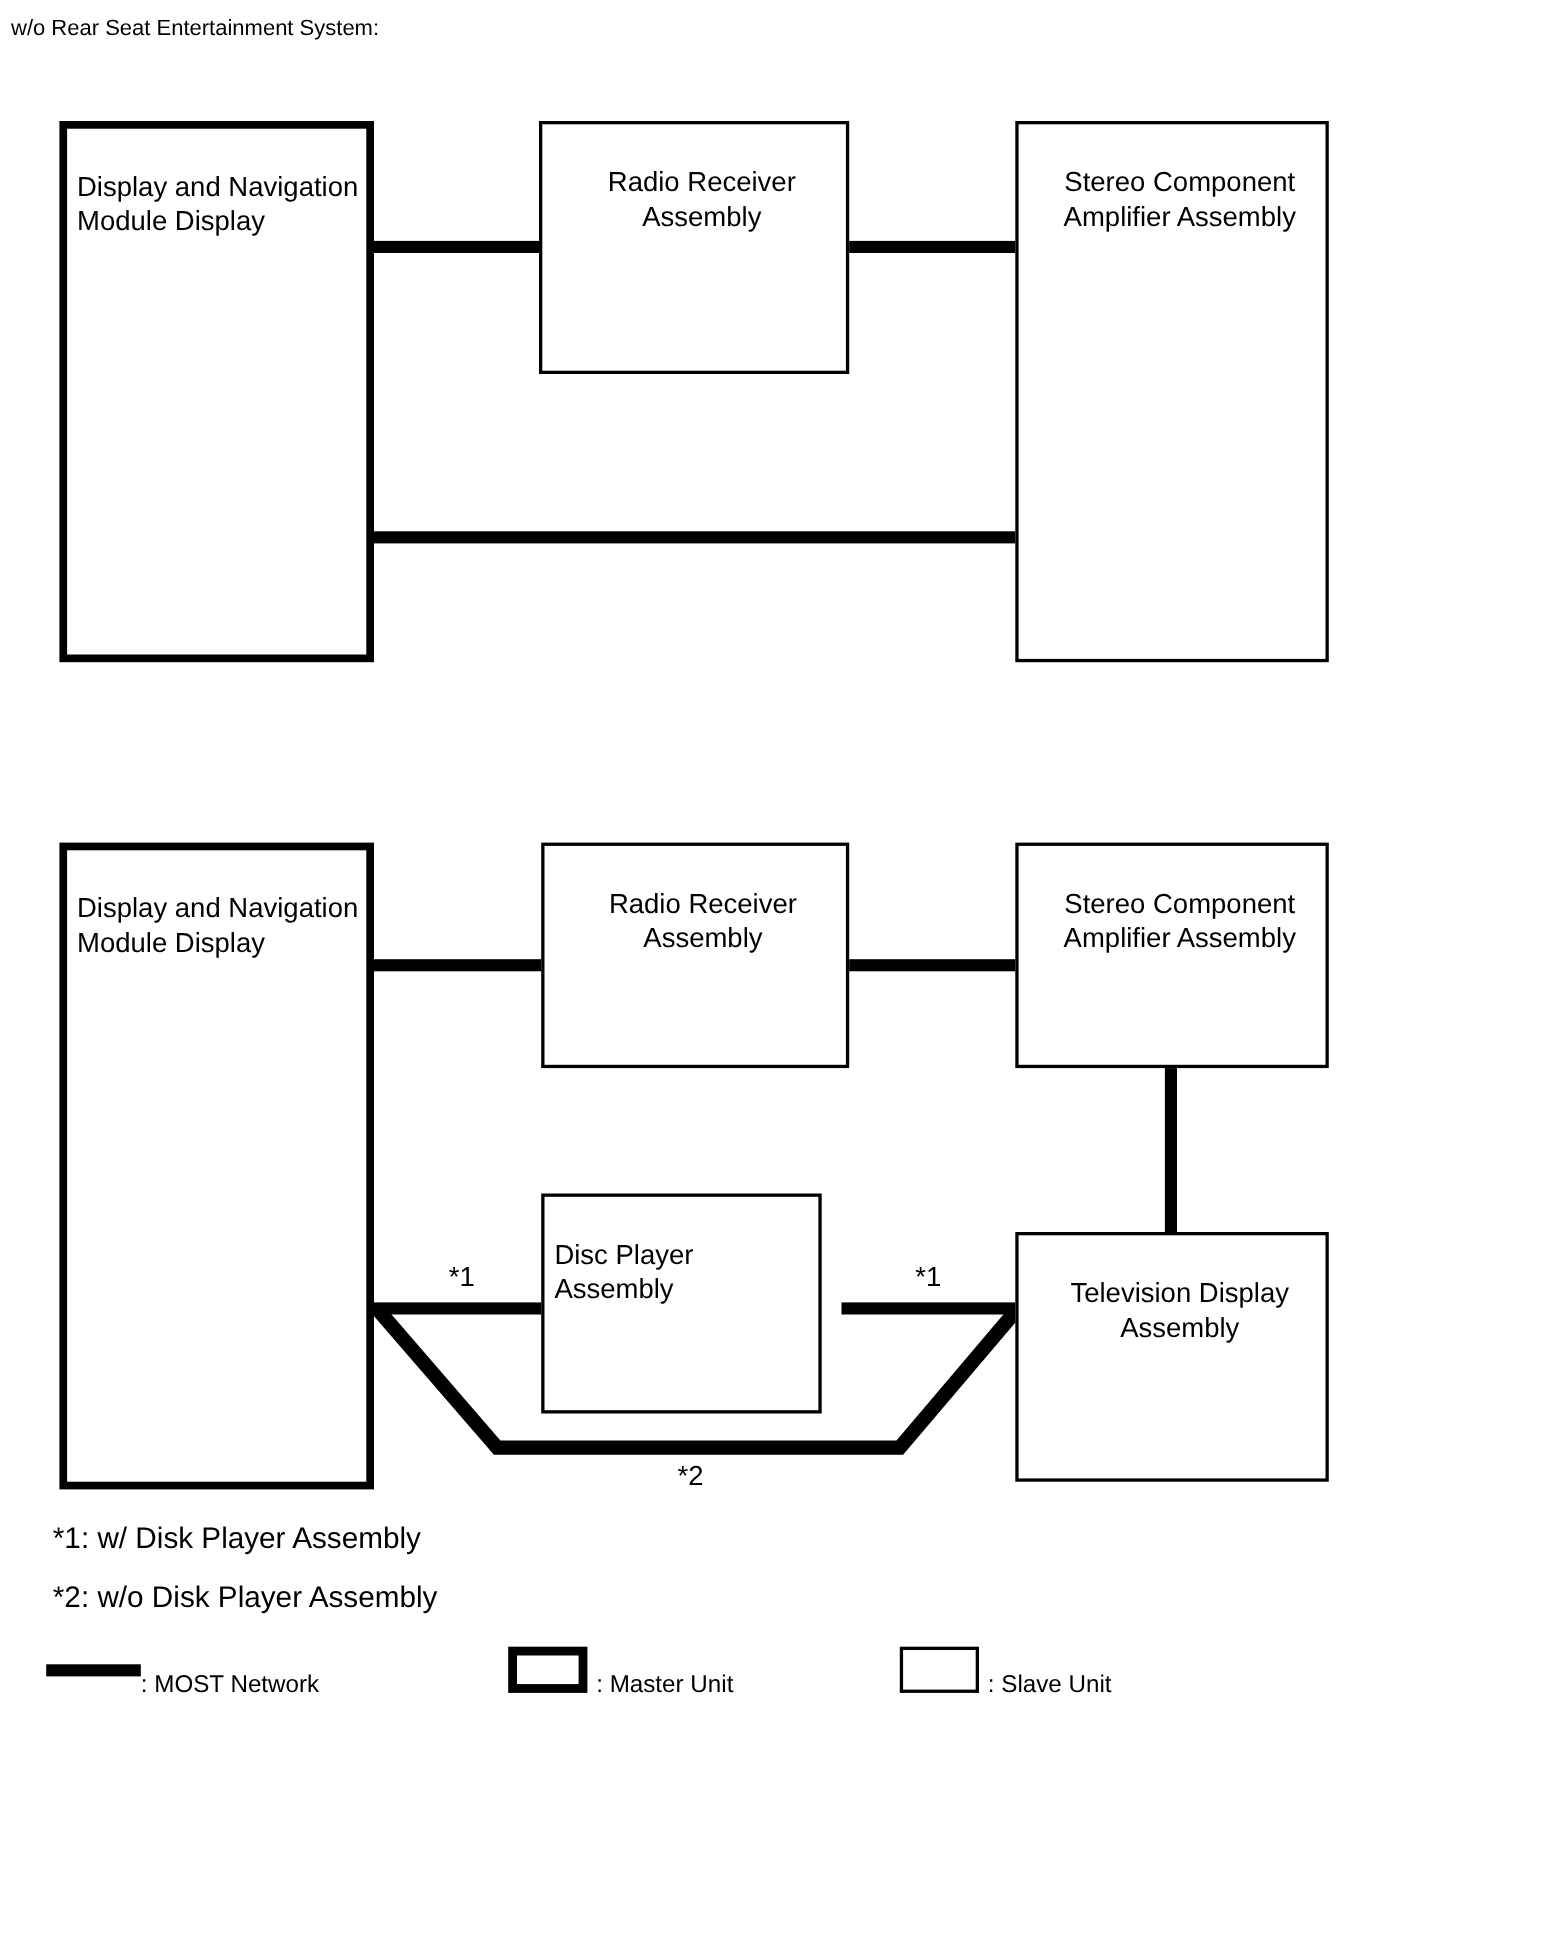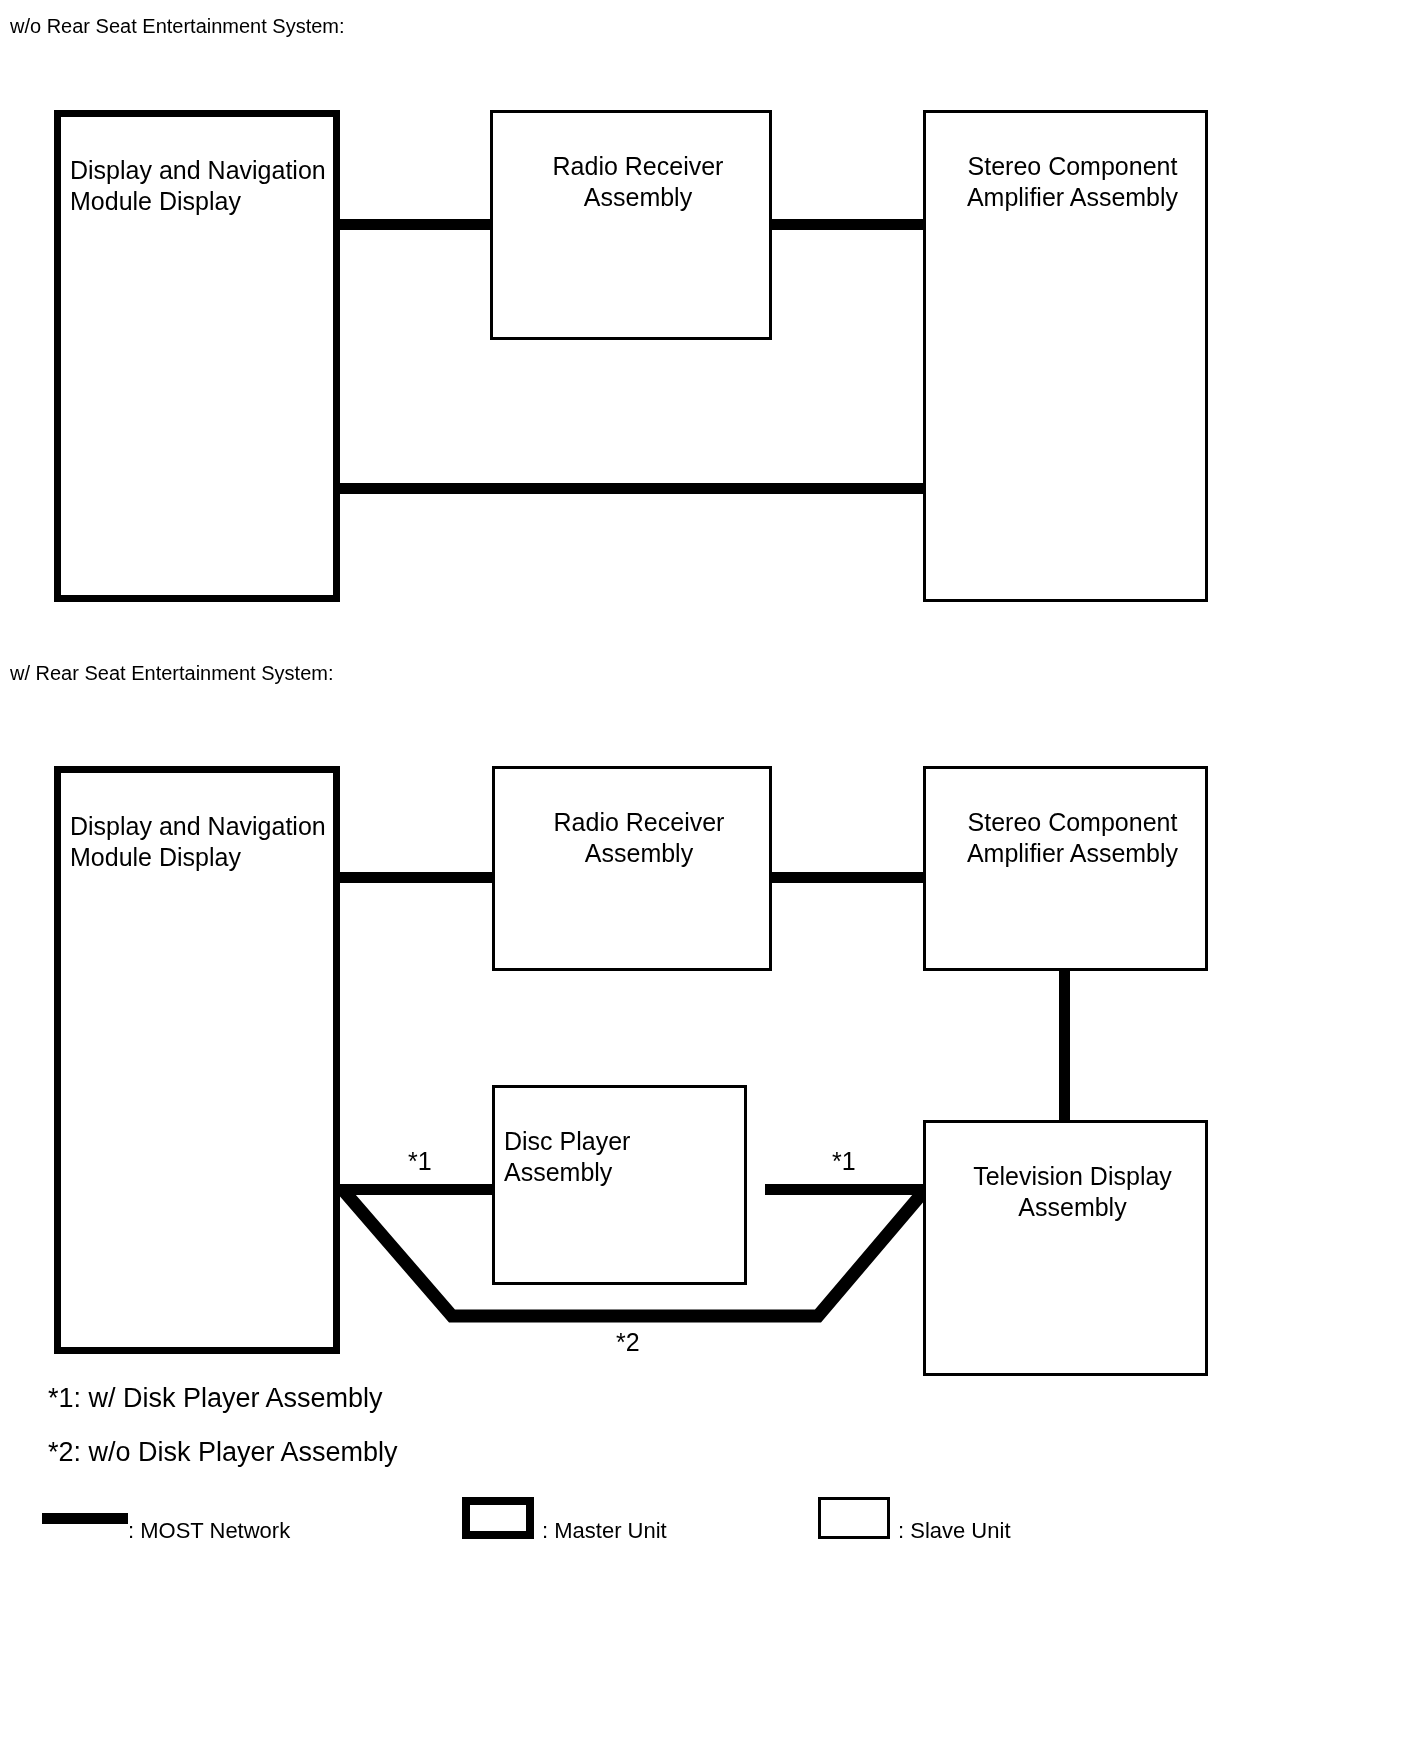--- a/index.html
+++ b/index.html
@@ -126,21 +126,20 @@
   <div class="box" style="left:490px; top:110px; width:282px; height:230px;">
     <div class="box-label indentcenter">Radio Receiver
 Assembly</div>
   </div>
 
   <div class="box" style="left:923px; top:110px; width:285px; height:492px;">
     <div class="box-label indentcenter">Stereo Component
 Amplifier Assembly</div>
   </div>
 
-  <div class="heading" style="left:10px; top:655px;">w/ Rear Seat Entertainment System:</div>
 
   <div class="link-h" style="left:338px; top:872px; width:160px;"></div>
 
   <div class="link-h" style="left:765px; top:872px; width:165px;"></div>
 
   <div class="link-v" style="left:1059px; top:965px; height:160px;"></div>
 
   <div class="link-h" style="left:338px; top:1184px; width:160px;"></div>
 
   <div class="link-h" style="left:765px; top:1184px; width:165px;"></div>
@@ -161,21 +160,21 @@
 
   <div class="box" style="left:923px; top:766px; width:285px; height:205px;">
     <div class="box-label indentcenter">Stereo Component
 Amplifier Assembly</div>
   </div>
 
   <div class="box" style="left:492px; top:1085px; width:255px; height:200px;">
     <div class="box-label">Disc Player Assembly</div>
   </div>
 
-  <div class="box" style="left:923px; top:1120px; width:285px; height:256px;">
+  <div class="box" style="left:923px; top:1120px; width:285px; height:227px;">
     <div class="box-label indentcenter">Television Display
 Assembly</div>
   </div>
 
   <div class="note-mark" style="left:408px; top:1146px;">*1</div>
   <div class="note-mark" style="left:832px; top:1146px;">*1</div>
   <div class="note-mark" style="left:616px; top:1327px;">*2</div>
 
   <div class="footnote" style="left:48px; top:1383px;">*1: w/ Disk Player Assembly</div>
   <div class="footnote" style="left:48px; top:1437px;">*2: w/o Disk Player Assembly</div>

